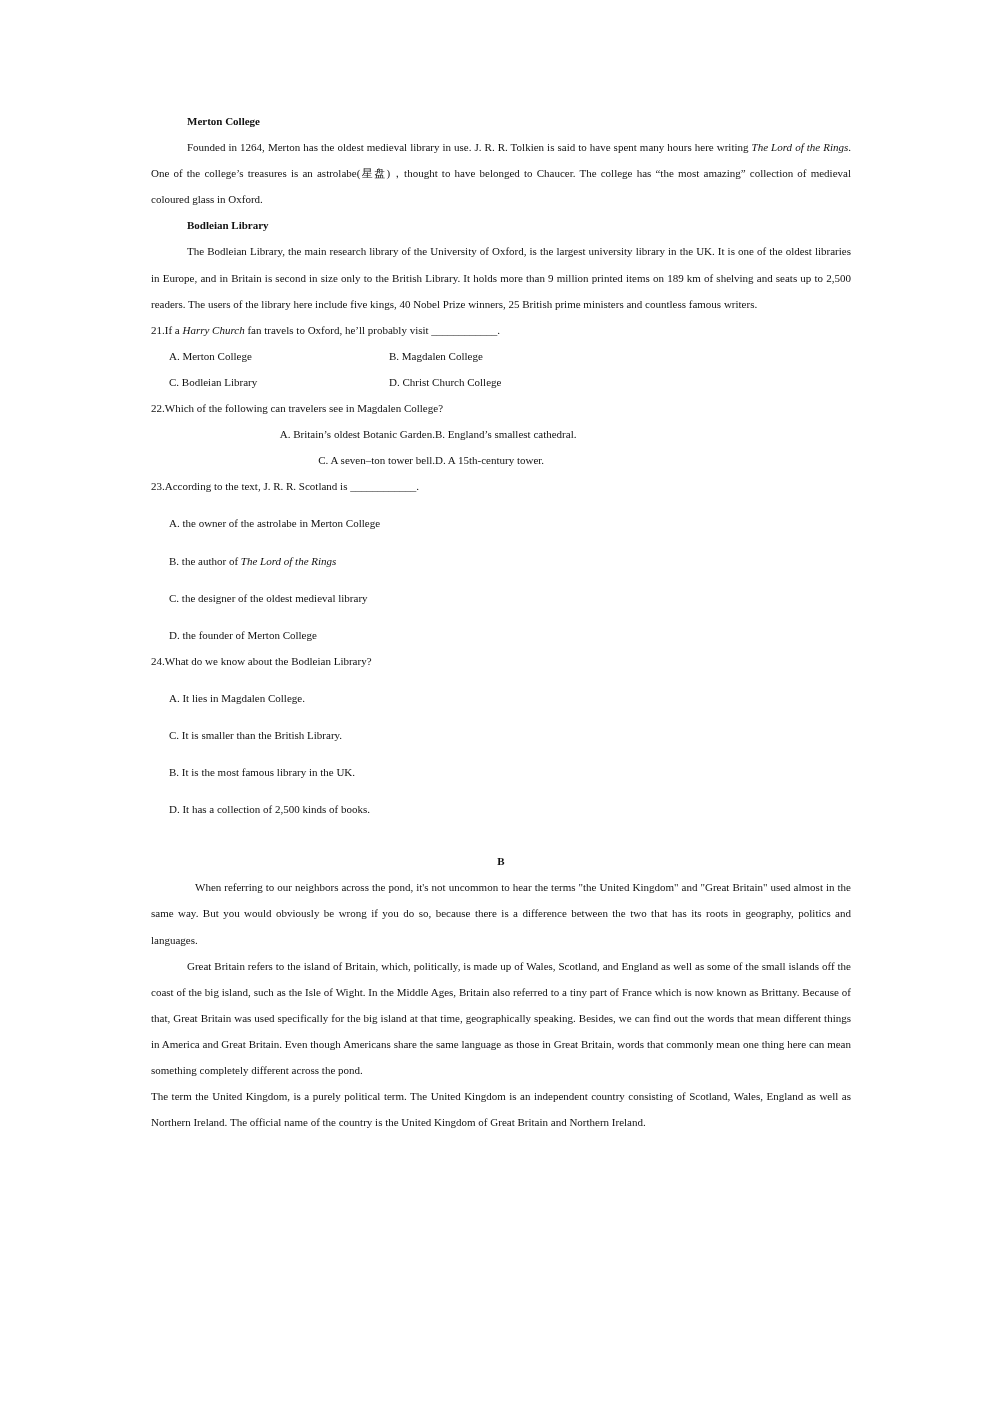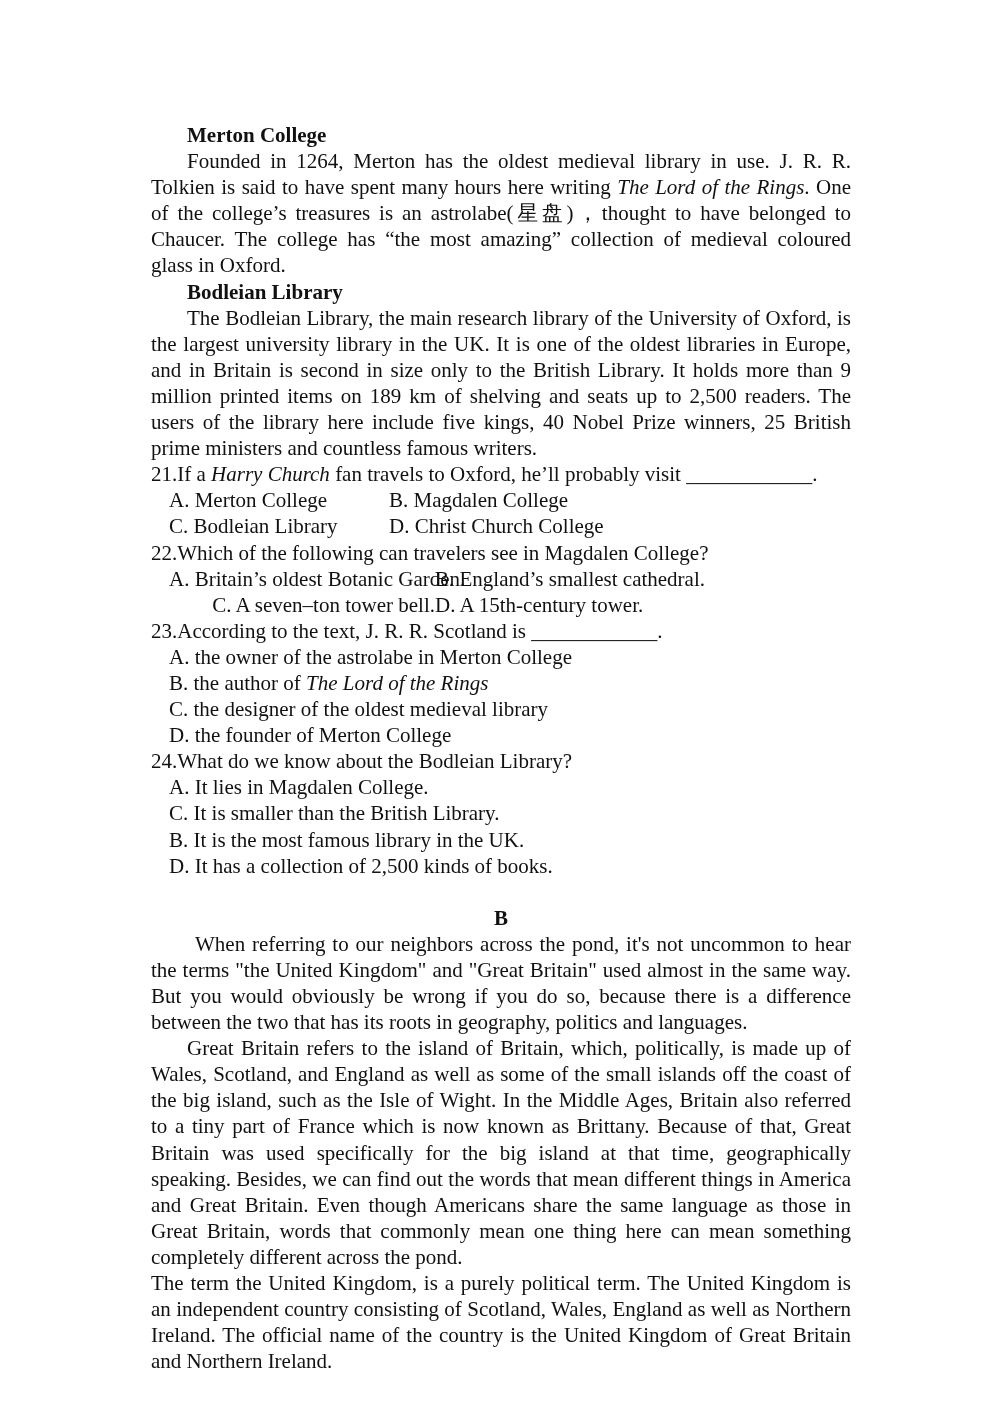--- a/index.html
+++ b/index.html
@@ -11,34 +11,34 @@
       width: 1000px;
       height: 1414px;
       position: relative;
       overflow: hidden;
       font-family: "Liberation Serif", "DejaVu Serif", serif;
       color: #111111;
     }
     .page {
       position: absolute;
       left: 151px;
-      top: 122px;
+      top: 108px;
       width: 700px;
-      font-size: 21px;
+      font-size: 11px;
       line-height: 26.1px;
     }
     .line { white-space: nowrap; height: 26.1px; }
     .heading { font-weight: bold; padding-left: 36px; }
     .indent { text-indent: 36px; }
     .justify { text-align: justify; }
     .question { white-space: nowrap; height: 26.1px; }
     .opts-row { display: flex; white-space: nowrap; height: 26.1px; padding-left: 18px; }
     .opt-col1 { width: 220px; }
     .opt-col1-wide { width: 266px; text-align: right; }
-    .opt-line { padding-left: 18px; white-space: nowrap; height: 26.1px; }
+    .opt-line { padding-left: 18px; white-space: nowrap; height: 26.1px; margin-top: 11px; }
     .section-title { text-align: center; font-weight: bold; margin-top: 26px; height: 26.1px; }
     .b-para { text-align: justify; }
     .b-para.first { text-indent: 44px; }
     .b-para.second { text-indent: 36px; }
     .b-para.third { text-indent: 0; }
     em { font-style: italic; }
   </style>
 </head>
 <body>
 

